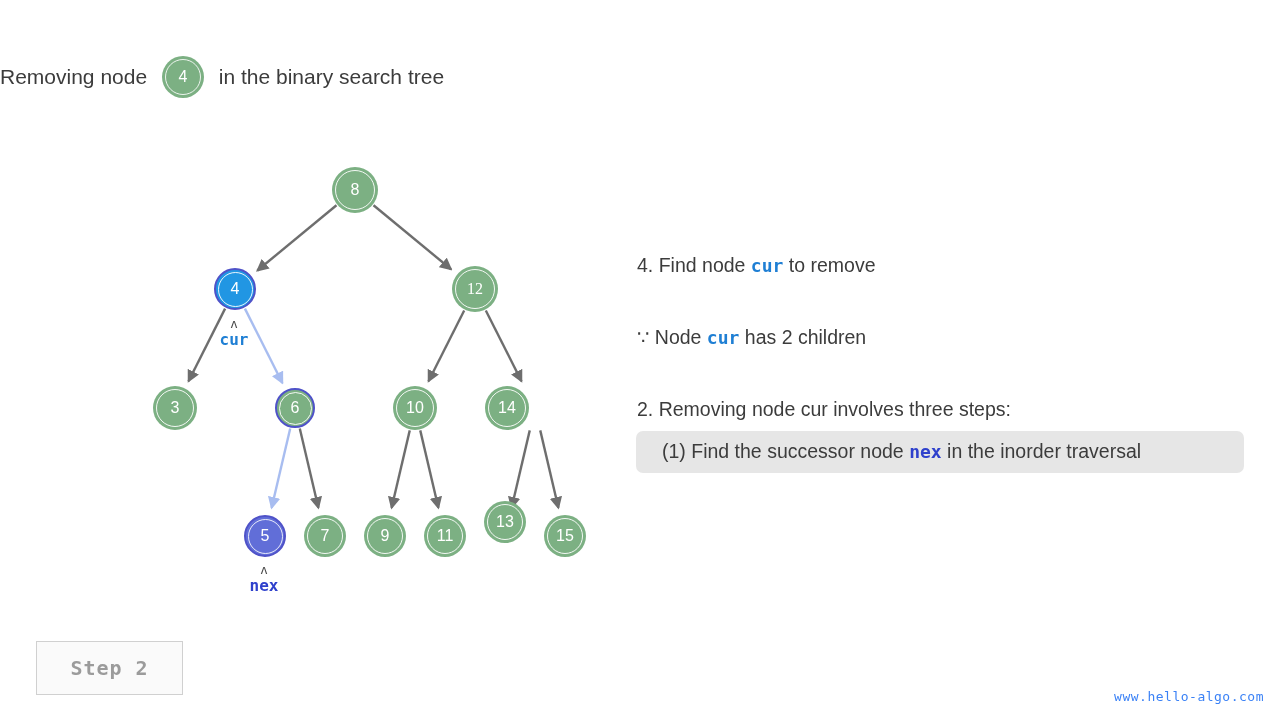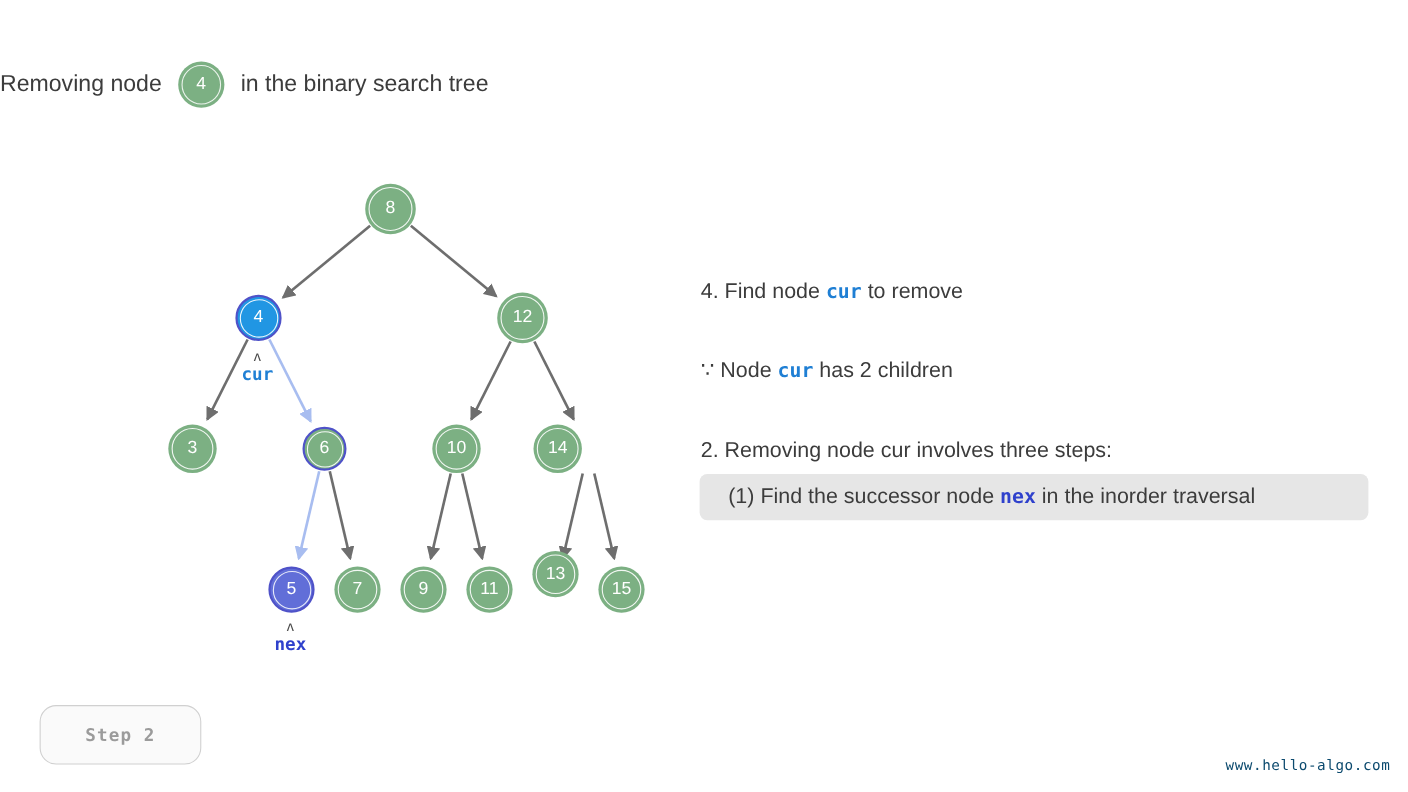--- a/index.html
+++ b/index.html
@@ -176,40 +176,40 @@
   .kw-nex { color: #2f41cc; }
 
   
   #step-badge {
     position: absolute;
     left: 36px;
     top: 641px;
     width: 145px;
     height: 52px;
     border: 1.4px solid #d0d0d0;
-    border-radius: 15px;
+    border-radius: 0;
     background: #fafafa;
     display: flex;
     align-items: center;
     justify-content: center;
     font-family: "DejaVu Sans Mono", monospace;
     font-weight: bold;
-    font-size: 16px;
+    font-size: 20px;
     color: #9b9b9b;
     letter-spacing: 1px;
   }
 
   
   #watermark {
     position: absolute;
     right: 16px;
     bottom: 16px;
     font-family: "DejaVu Sans Mono", monospace;
     font-size: 13px;
-    color: #0c4a6e;
+    color: #3b82f6;
     letter-spacing: .5px;
   }
 </style>
 </head>
 <body>
 
 <div id="title-bar">
   <span class="title-seg">Removing node</span>
   <span class="inline-node">
     <span>4</span>
@@ -244,21 +244,21 @@
   </svg>
   <div id="node-group">
       <div class="tnode n-green" style="left: 332px; top: 167px; width: 46px; height: 46px;">
         <span class="ring"></span>
         <span class="tval">8</span>
       </div>
       <div class="tnode n-cur" style="left: 214px; top: 268px; width: 42px; height: 42px;">
         <span class="ring"></span>
         <span class="tval">4</span>
       </div>
-      <div class="tnode n-green" style="left: 452px; top: 266px; width: 46px; height: 46px;">
+      <div class="tnode n-green" style="left: 452px; top: 266px; width: 46px; height: 46px; font-family: Liberation Serif, serif;">
         <span class="ring"></span>
         <span class="tval">12</span>
       </div>
       <div class="tnode n-green" style="left: 153px; top: 386px; width: 44px; height: 44px;">
         <span class="ring"></span>
         <span class="tval">3</span>
       </div>
       <div class="tnode n-green-ring" style="left: 275px; top: 388px; width: 40px; height: 40px;">
         <span class="ring"></span>
         <span class="tval">6</span>

